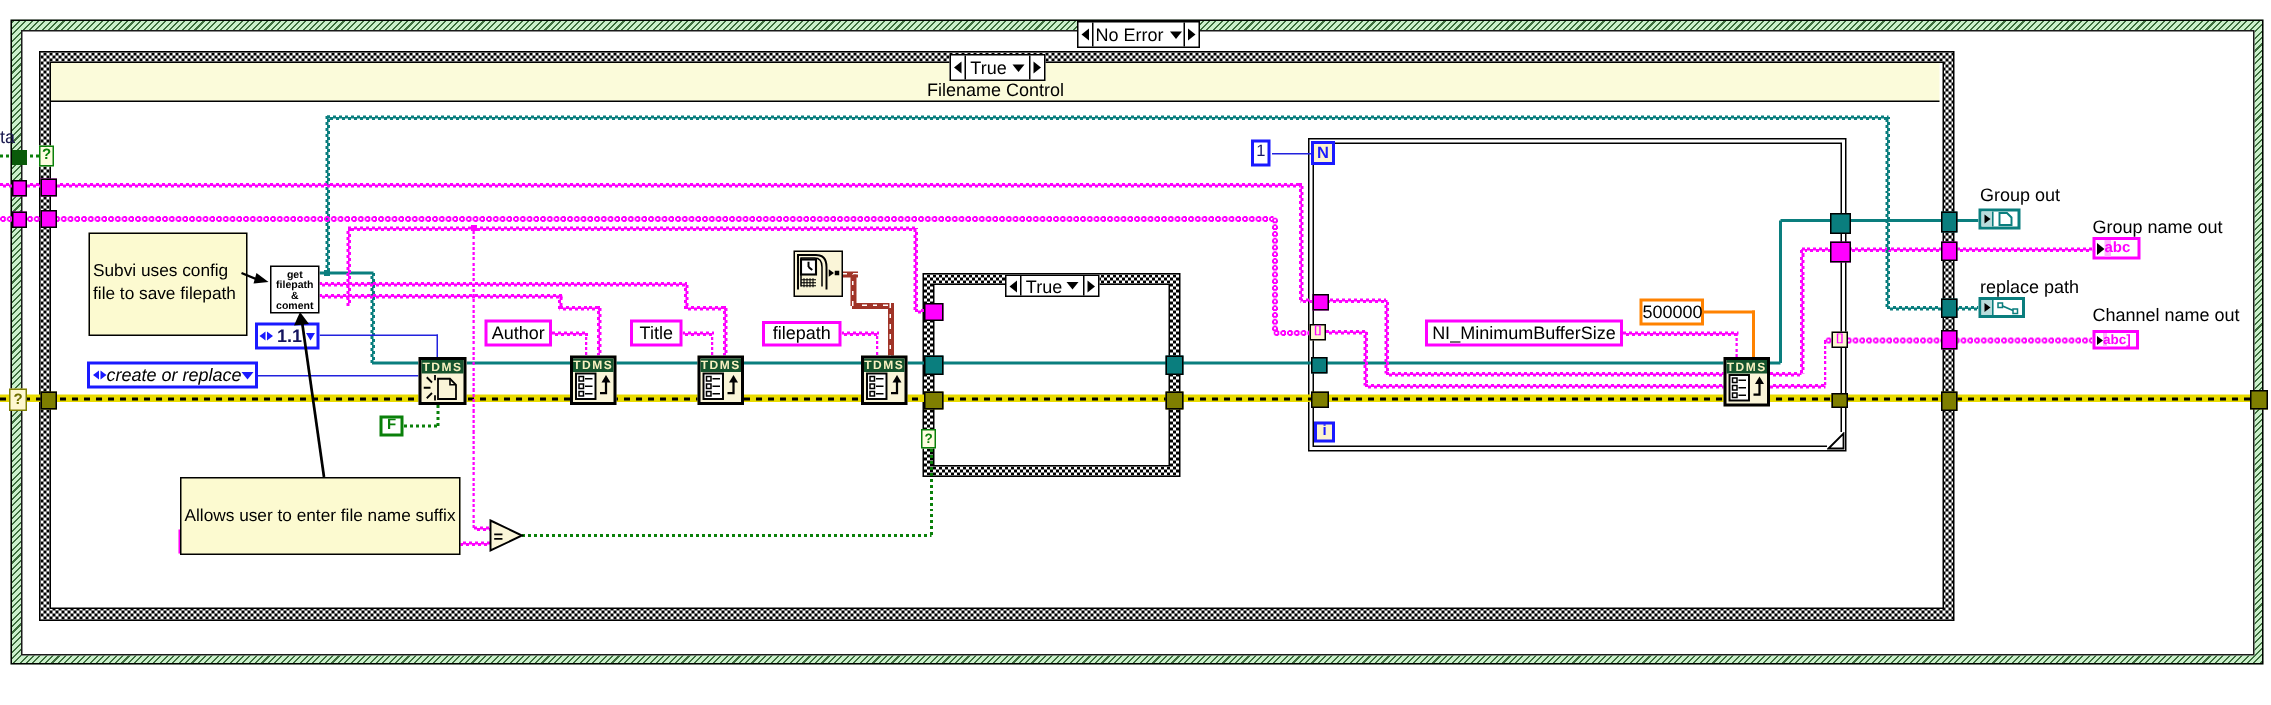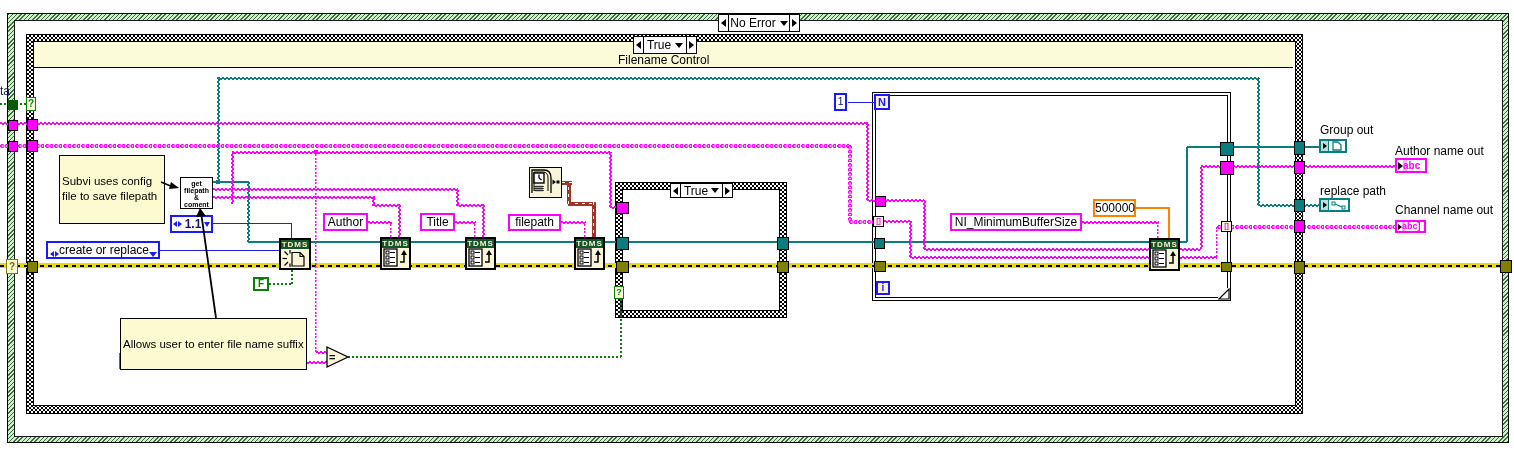--- a/index.html
+++ b/index.html
@@ -299,21 +299,21 @@
 <div class="a" style="left:874px;top:93.5px;width:16px;height:16px;border:2px solid #1a1aff;background:#fcf3cf;box-sizing:border-box;color:#1a1aff;font-size:11px;font-weight:bold;text-align:center;line-height:12px;">N</div>
 <div class="a" style="left:876px;top:281px;width:14px;height:14px;border:2px solid #1a1aff;background:#fcf3cf;box-sizing:border-box;color:#1a1aff;font-size:10px;font-weight:bold;text-align:center;line-height:9px;">i</div>
 <div class="a" style="left:170px;top:215px;width:43px;height:18px;border:2.5px solid #1a1aff;background:#fff;box-sizing:border-box;display:flex;align-items:center;color:#14145e;font-size:12px;font-weight:bold;">
  <span style="display:flex;margin-left:1px;gap:1px;">
       <span style="width:0;height:0;border-top:3px solid transparent;border-bottom:3px solid transparent;border-right:4px solid #1a1aff;"></span>
       <span style="width:0;height:0;border-top:3px solid transparent;border-bottom:3px solid transparent;border-left:4px solid #1a1aff;"></span>
     </span>
  <span style="flex:1;text-align:center;">1.1</span>
  <span style="width:0;height:0;border-left:3.5px solid transparent;border-right:3.5px solid transparent;border-top:5px solid #1a1aff;margin-right:1px;"></span>
 </div>
-<div class="a" style="left:46px;top:241px;width:114px;height:18px;border:2.5px solid #1a1aff;background:#fff;box-sizing:border-box;display:flex;align-items:flex-end;color:#000;font-size:12px;white-space:nowrap;">
+<div class="a" style="left:58px;top:241px;width:114px;height:18px;border:2.5px solid #1a1aff;background:#fff;box-sizing:border-box;display:flex;align-items:center;color:#000;font-size:12px;white-space:nowrap;font-style:italic;">
  <span style="display:flex;margin-left:2px;gap:1px;">
       <span style="width:0;height:0;border-top:3px solid transparent;border-bottom:3px solid transparent;border-right:4px solid #1a1aff;"></span>
       <span style="width:0;height:0;border-top:3px solid transparent;border-bottom:3px solid transparent;border-left:4px solid #1a1aff;"></span>
     </span>
  <span style="flex:1;text-align:center;">create or replace</span>
  <span style="width:0;height:0;border-left:4px solid transparent;border-right:4px solid transparent;border-top:5px solid #1a1aff;margin-right:2px;"></span>
 </div>
 <div class="a" style="left:253px;top:277px;width:16px;height:14px;border:2.5px solid #0a800a;background:#fff;box-sizing:border-box;color:#0a800a;font-size:10px;font-weight:bold;text-align:center;line-height:9px;">F</div>
 <div class="a" style="left:1093px;top:199px;width:43px;height:18px;border:2px solid #ff8200;background:#fff;box-sizing:border-box;color:#000;font-size:12px;text-align:center;line-height:14px;">500000</div>
 <div class="a" style="left:119px;top:353px;width:18px;height:16px;border:2.5px solid #ff00ff;background:#fdf7d0;box-sizing:border-box;color:#ff00ff;font-size:10px;font-weight:bold;line-height:6px;padding-left:1px;letter-spacing:1px;">“”</div>
@@ -361,16 +361,16 @@
 <div class="a" style="left:1395px;top:158px;width:32px;height:15px;border:2px solid #ff00ff;background:#fff;box-sizing:border-box;display:flex;align-items:center;">
  <span style="width:0;height:0;border-top:4px solid transparent;border-bottom:4px solid transparent;border-left:5px solid #000;margin-left:1px;"></span>
  <span style="color:#ff00ff;font-size:10px;font-weight:bold;letter-spacing:0;background:linear-gradient(90deg,#ffb3ff 0 4px,rgba(0,0,0,0) 4px);line-height:11px;">abc</span>
 </div>
 <div class="a" style="left:1395px;top:220px;width:31px;height:13px;border:2px solid #ff00ff;background:#fff;box-sizing:border-box;display:flex;align-items:center;">
  <span style="width:0;height:0;border-top:3px solid transparent;border-bottom:3px solid transparent;border-left:4px solid #000;margin-left:1px;"></span>
  <span style="color:#ff00ff;font-size:9px;font-weight:bold;background:linear-gradient(90deg,#ffb3ff 0 3px,rgba(0,0,0,0) 3px);line-height:9px;">abc]</span>
 </div>
 
 <div class="a txt" style="left:1320px;top:123px;">Group out</div>
-<div class="a txt" style="left:1395px;top:144px;">Author name out</div>
+<div class="a txt" style="left:1395px;top:144px;">Group name out</div>
 <div class="a txt" style="left:1320px;top:184px;">replace path</div>
 <div class="a txt" style="left:1395px;top:203px;">Channel name out</div>
 <div class="a txt" style="left:0px;top:84px;color:#1a1a50;">ta</div>
 
 </body></html>

